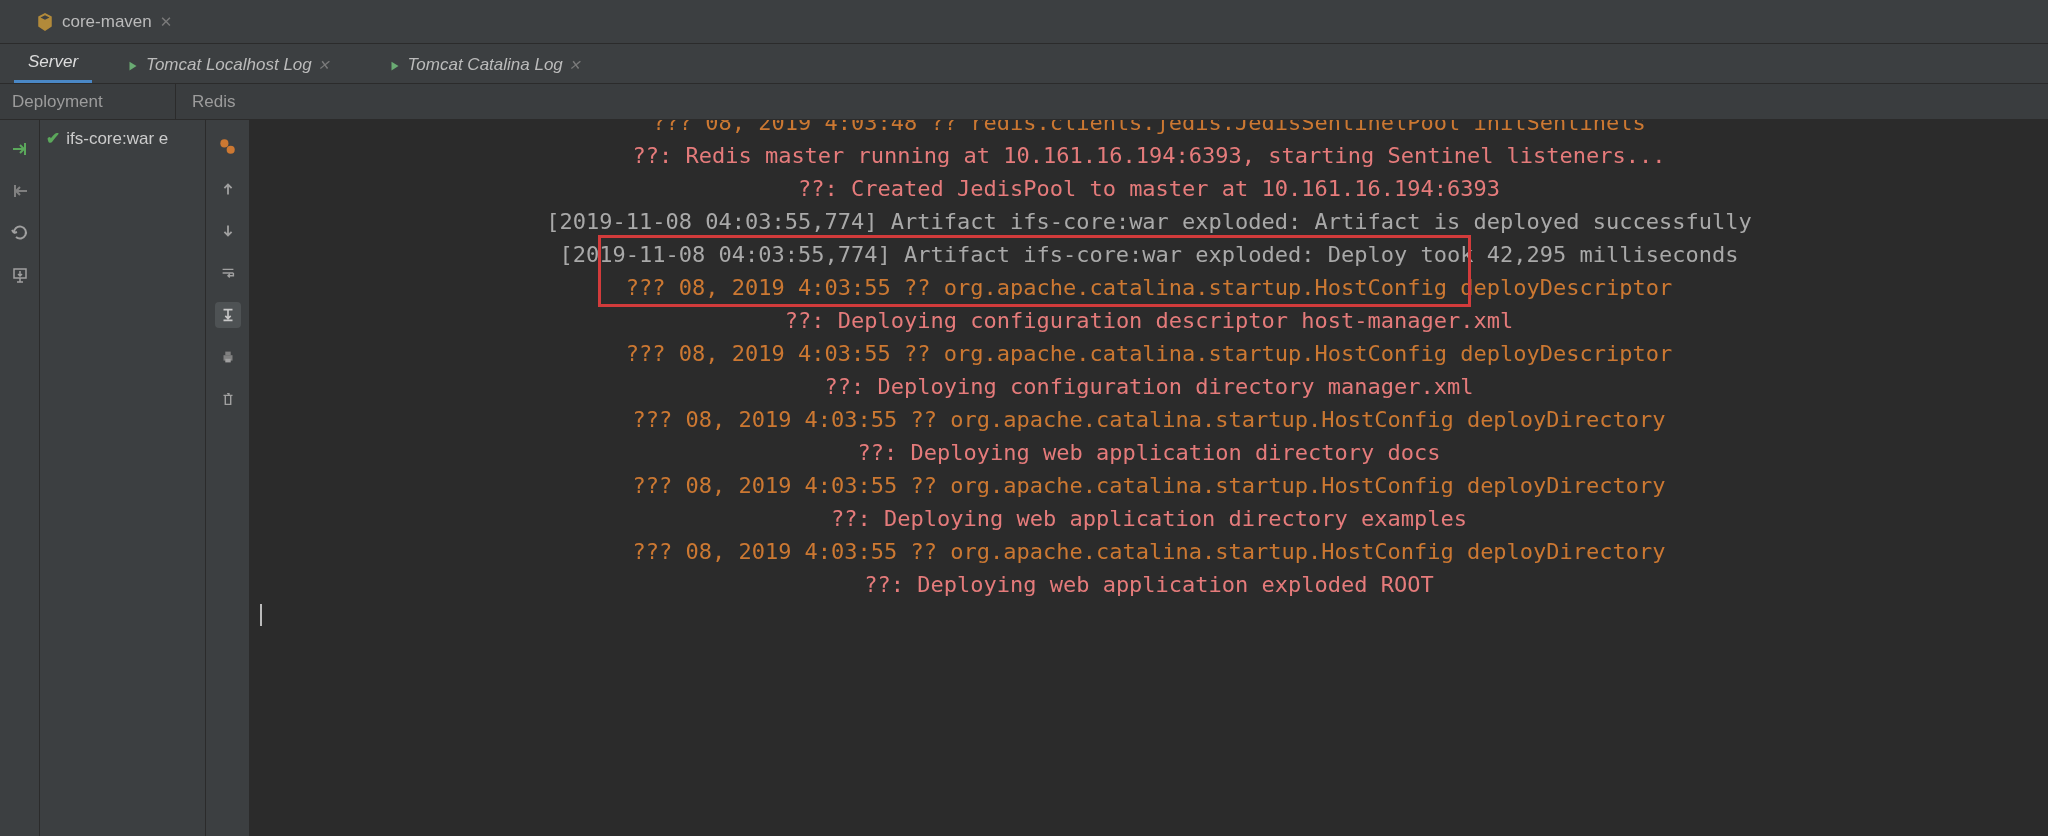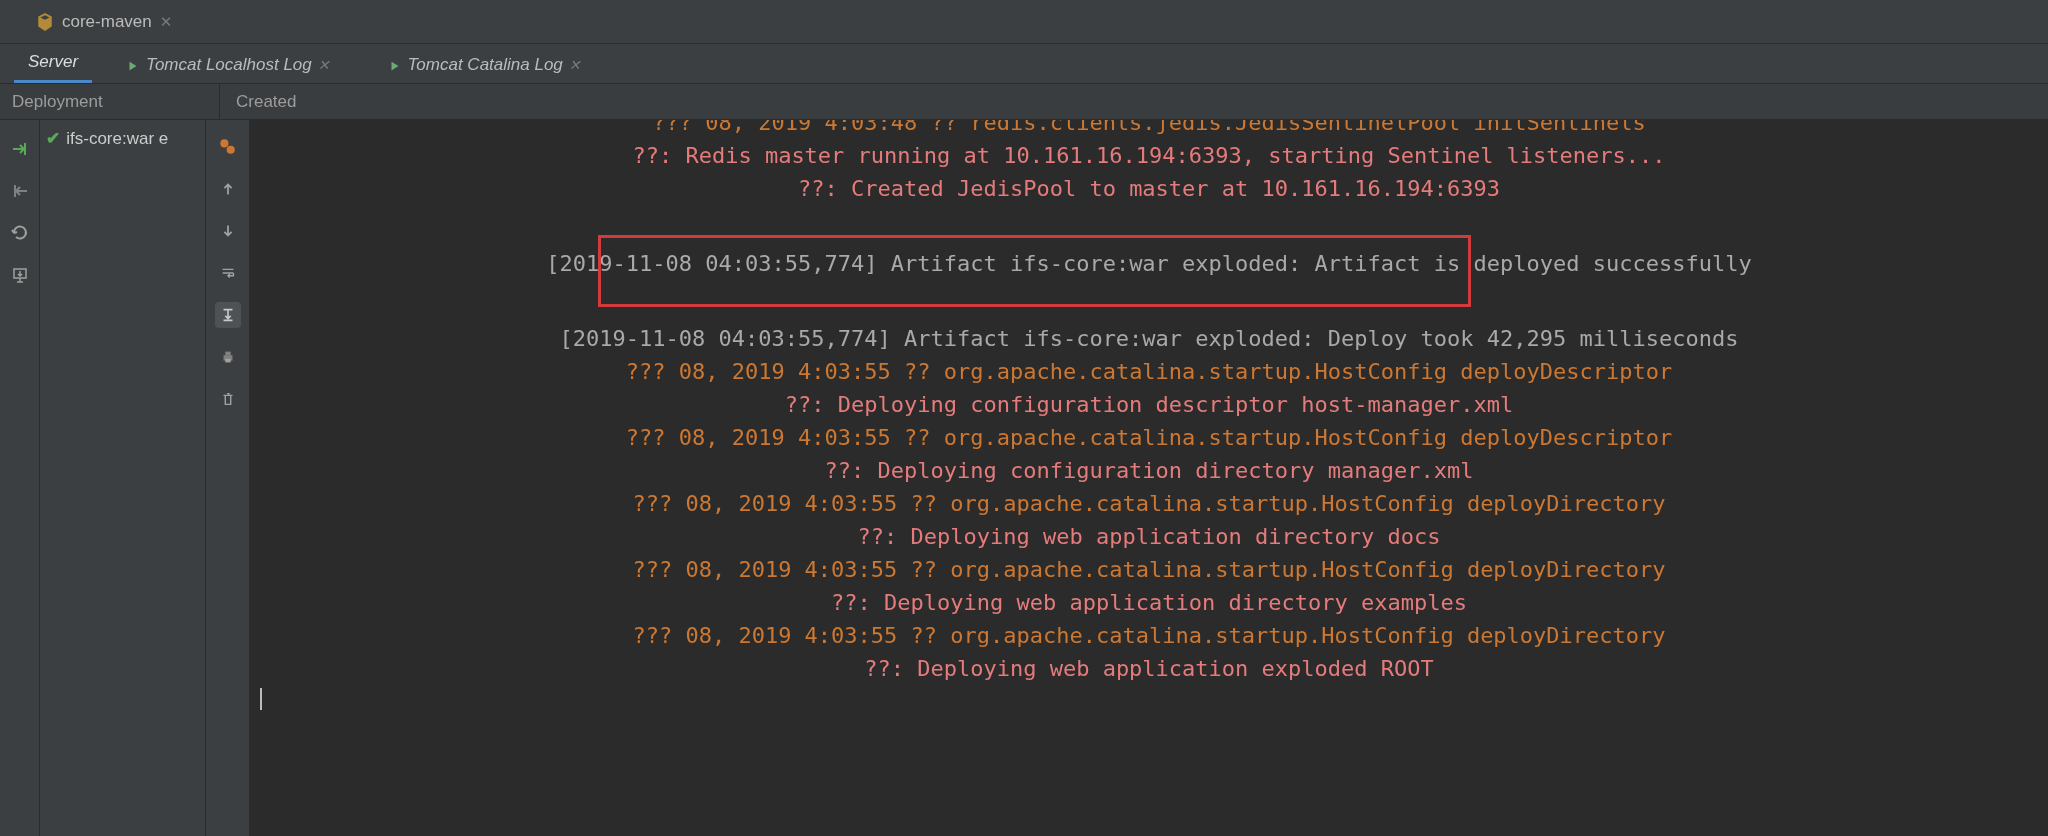--- a/index.html
+++ b/index.html
@@ -33,21 +33,21 @@
   .sub-tab .close { color: #7a7a7a; font-size: 14px; }
   .sub-tab-icon { width: 14px; height: 14px; display:inline-block;}
   .sub-tab-icon svg { width:14px; height:14px; }
 
   .section-headers {
     display: flex; height: 36px; background: #3a3d3f; border-bottom: 1px solid #2b2b2b;
   }
   .section-header {
     color: #9c9c9c; font-size: 17px; display: flex; align-items: center;
   }
-  .sh-deployment { width: 220px; padding-left: 12px; border-right: 1px solid #2b2b2b; }
+  .sh-deployment { width: 176px; padding-left: 12px; border-right: 1px solid #2b2b2b; }
   .sh-output { padding-left: 16px; }
 
   .content {
     display: flex; height: calc(100% - 35px - 40px - 36px); background: #2b2b2b;
   }
 
   .gutter-left {
     width: 40px; background: #3c3f41; border-right: 1px solid #2b2b2b;
     display: flex; flex-direction: column; align-items: center; padding-top: 8px;
   }
@@ -68,21 +68,21 @@
   .t-ico { width: 26px; height: 26px; margin: 8px 0; display:flex; align-items:center; justify-content:center; cursor:pointer;}
   .t-ico.active { background: #4e5254; border-radius: 4px; }
   .t-ico svg { width: 18px; height: 18px; }
 
   .console {
     flex: 1; padding: 6px 10px; overflow: hidden; position: relative;
   }
   .ln { font-size: 22px; line-height: 33px; white-space: pre; text-align: center; }
   .orange { color: #cc7832; }
   .pink { color: #e57b7b; }
-  .gray { color: #a9a9a9; margin-top: 42px; }
+  .gray { color: #a9a9a9; }
   .highlight-box {
     position: absolute; border: 3px solid #d23b3b;
     
   }
   .cursor-line { height: 28px; display:flex; align-items:center;}
   .cursor { display:inline-block; width: 2px; height: 22px; background: #bbbbbb; }
 
 </style>
 </head>
 <body>
@@ -120,21 +120,21 @@
           <polygon points="4,3 12,8 4,13" fill="#6aab73"></polygon>
         </svg>
     </span>
     <span>Tomcat Catalina Log</span>
     <span class="close">✕</span>
   </div>
 </div>
 
 <div class="section-headers">
   <div class="section-header sh-deployment">Deployment</div>
-  <div class="section-header sh-output">Created</div>
+  <div class="section-header sh-output">Redis</div>
 </div>
 
 <div class="content">
 
   <div class="gutter-left">
     <div class="g-ico">
       <svg viewBox="0 0 20 20">
           <path d="M3 10 h10 M10 6 l4 4 -4 4" stroke="#5ba85b" stroke-width="2" fill="none"></path>
           <path d="M15 4 v12" stroke="#5ba85b" stroke-width="2"></path>
         </svg>

